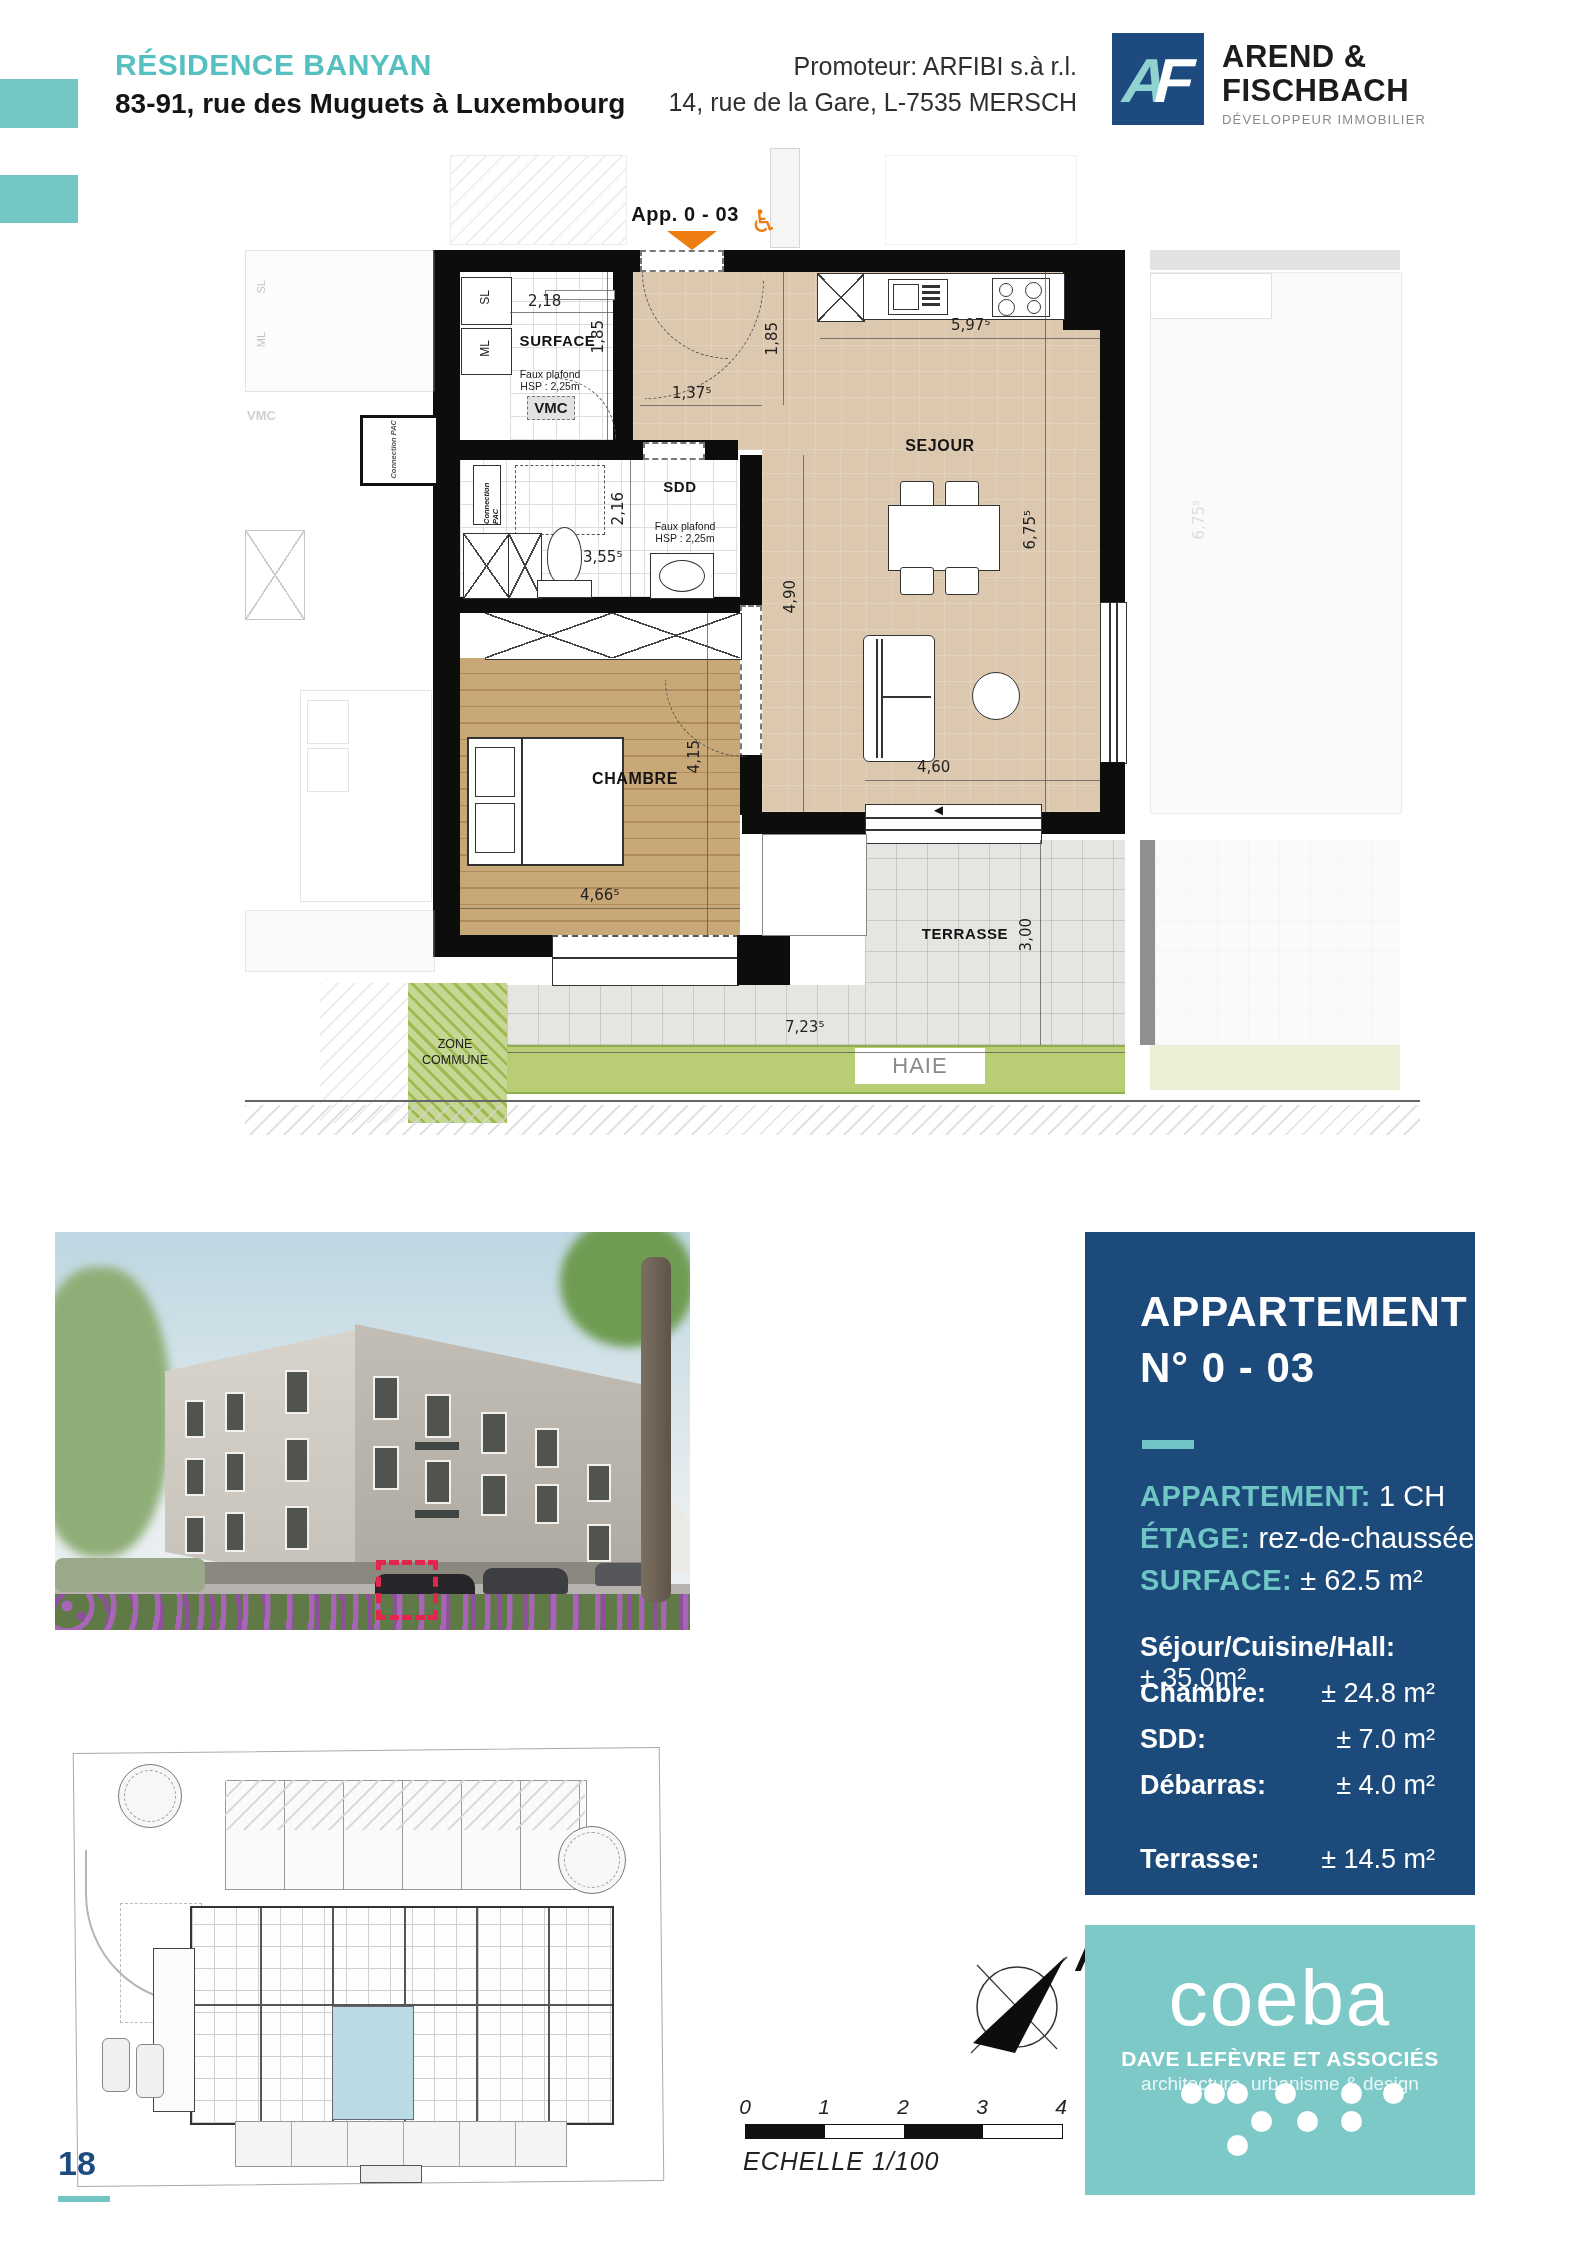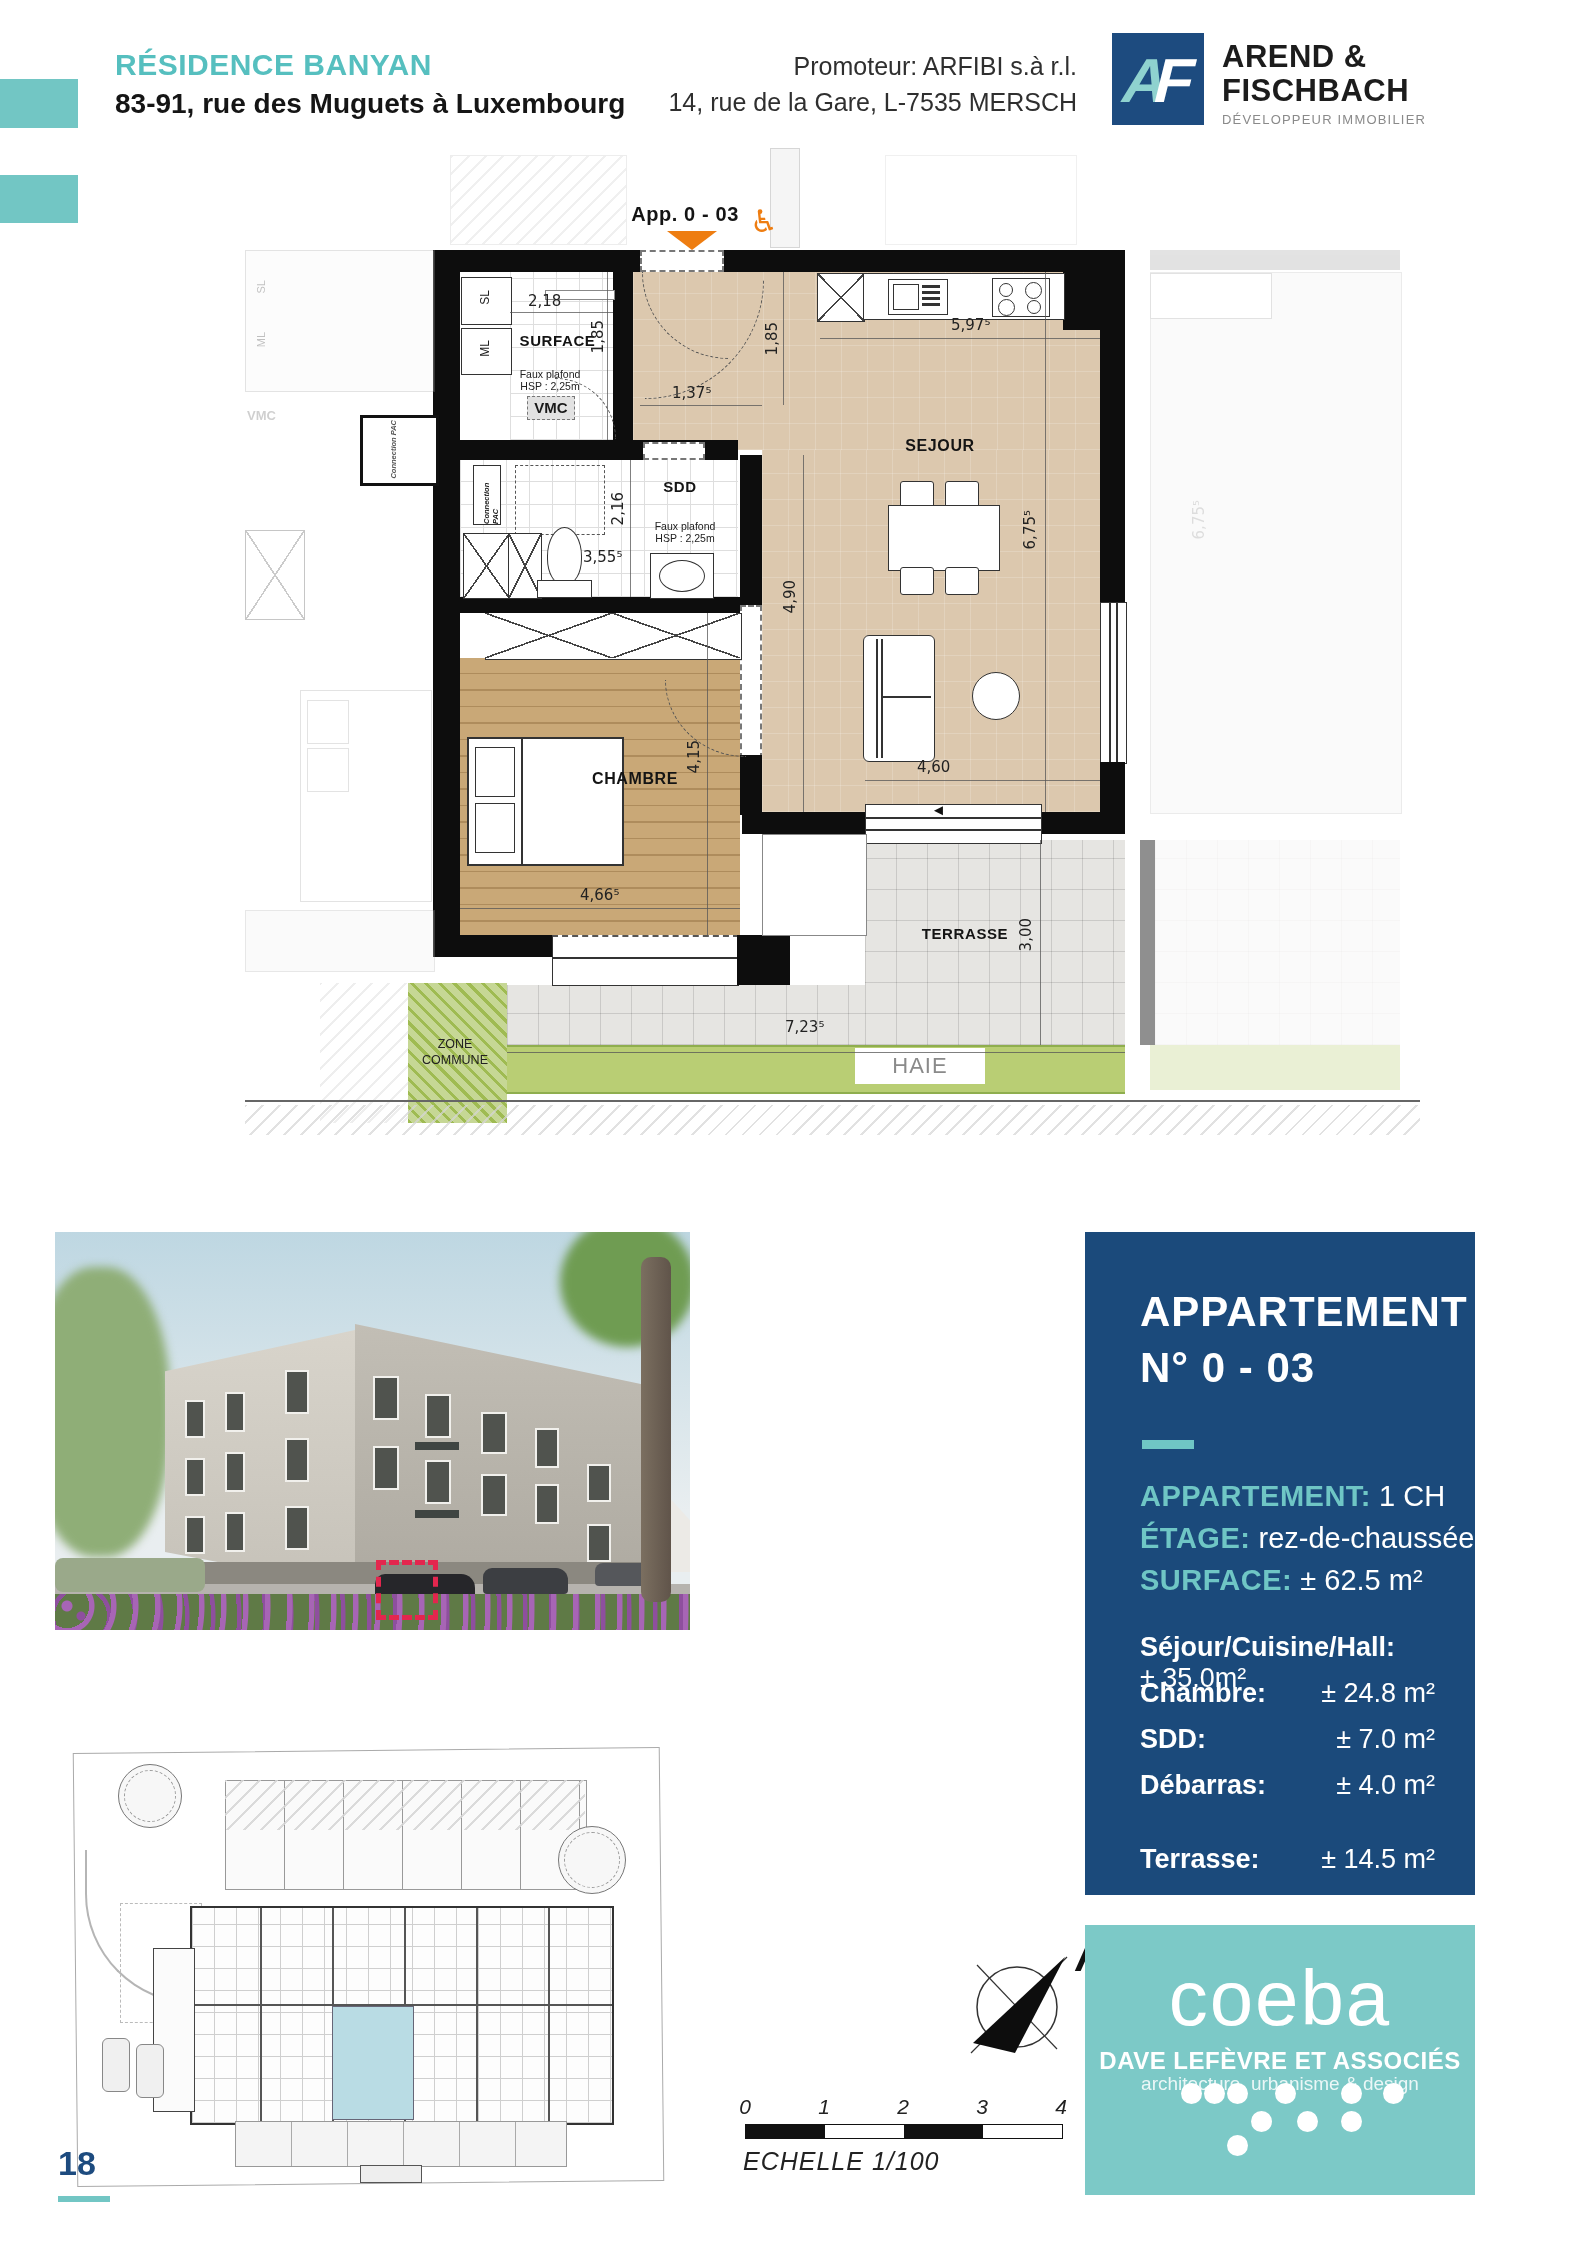--- a/index.html
+++ b/index.html
@@ -43,21 +43,21 @@
   .panel{position:absolute;background:#1b4a7b;color:#fff;}
   .panel .title{position:absolute;left:55px;top:52px;font-size:42px;font-weight:bold;line-height:56px;letter-spacing:1px;}
   .panel .bar{position:absolute;left:57px;top:208px;width:52px;height:9px;background:#6fc6c5;}
   .spec-row{position:absolute;left:55px;width:320px;font-size:29px;white-space:nowrap;}
   .spec-label{color:#6fc6c5;font-weight:bold;letter-spacing:.5px;}
   .room-row{position:absolute;left:55px;width:295px;display:flex;justify-content:space-between;font-size:27px;}
   .room-row .rlabel{font-weight:bold;}
   
   .coeba{position:absolute;background:#7cc9c7;color:#fff;text-align:center;}
   .coeba .brand{position:absolute;left:0;right:0;top:28px;font-size:78px;font-weight:normal;letter-spacing:2px;}
-  .coeba .sub{position:absolute;left:0;right:0;top:122px;font-size:24px;font-weight:bold;letter-spacing:.5px;}
+  .coeba .sub{position:absolute;left:0;right:0;top:122px;font-size:21px;font-weight:bold;letter-spacing:.5px;}
   .coeba .tag{position:absolute;left:0;right:0;top:148px;font-size:19px;color:rgba(255,255,255,.85);}
   .dot{position:absolute;width:21px;height:21px;border-radius:50%;background:#fff;}
   
   .photo{position:absolute;overflow:hidden;background:linear-gradient(#bed7e2,#e9eef0 70%);}
   .win{position:absolute;background:#50534e;border:2px solid #f1f0ec;}
   
   .siteplan{position:absolute;}
   .sp-line{position:absolute;background:#555;}
   
   .tick{position:absolute;top:0;font-size:21px;font-style:italic;color:#222;transform:translateX(-50%);}

